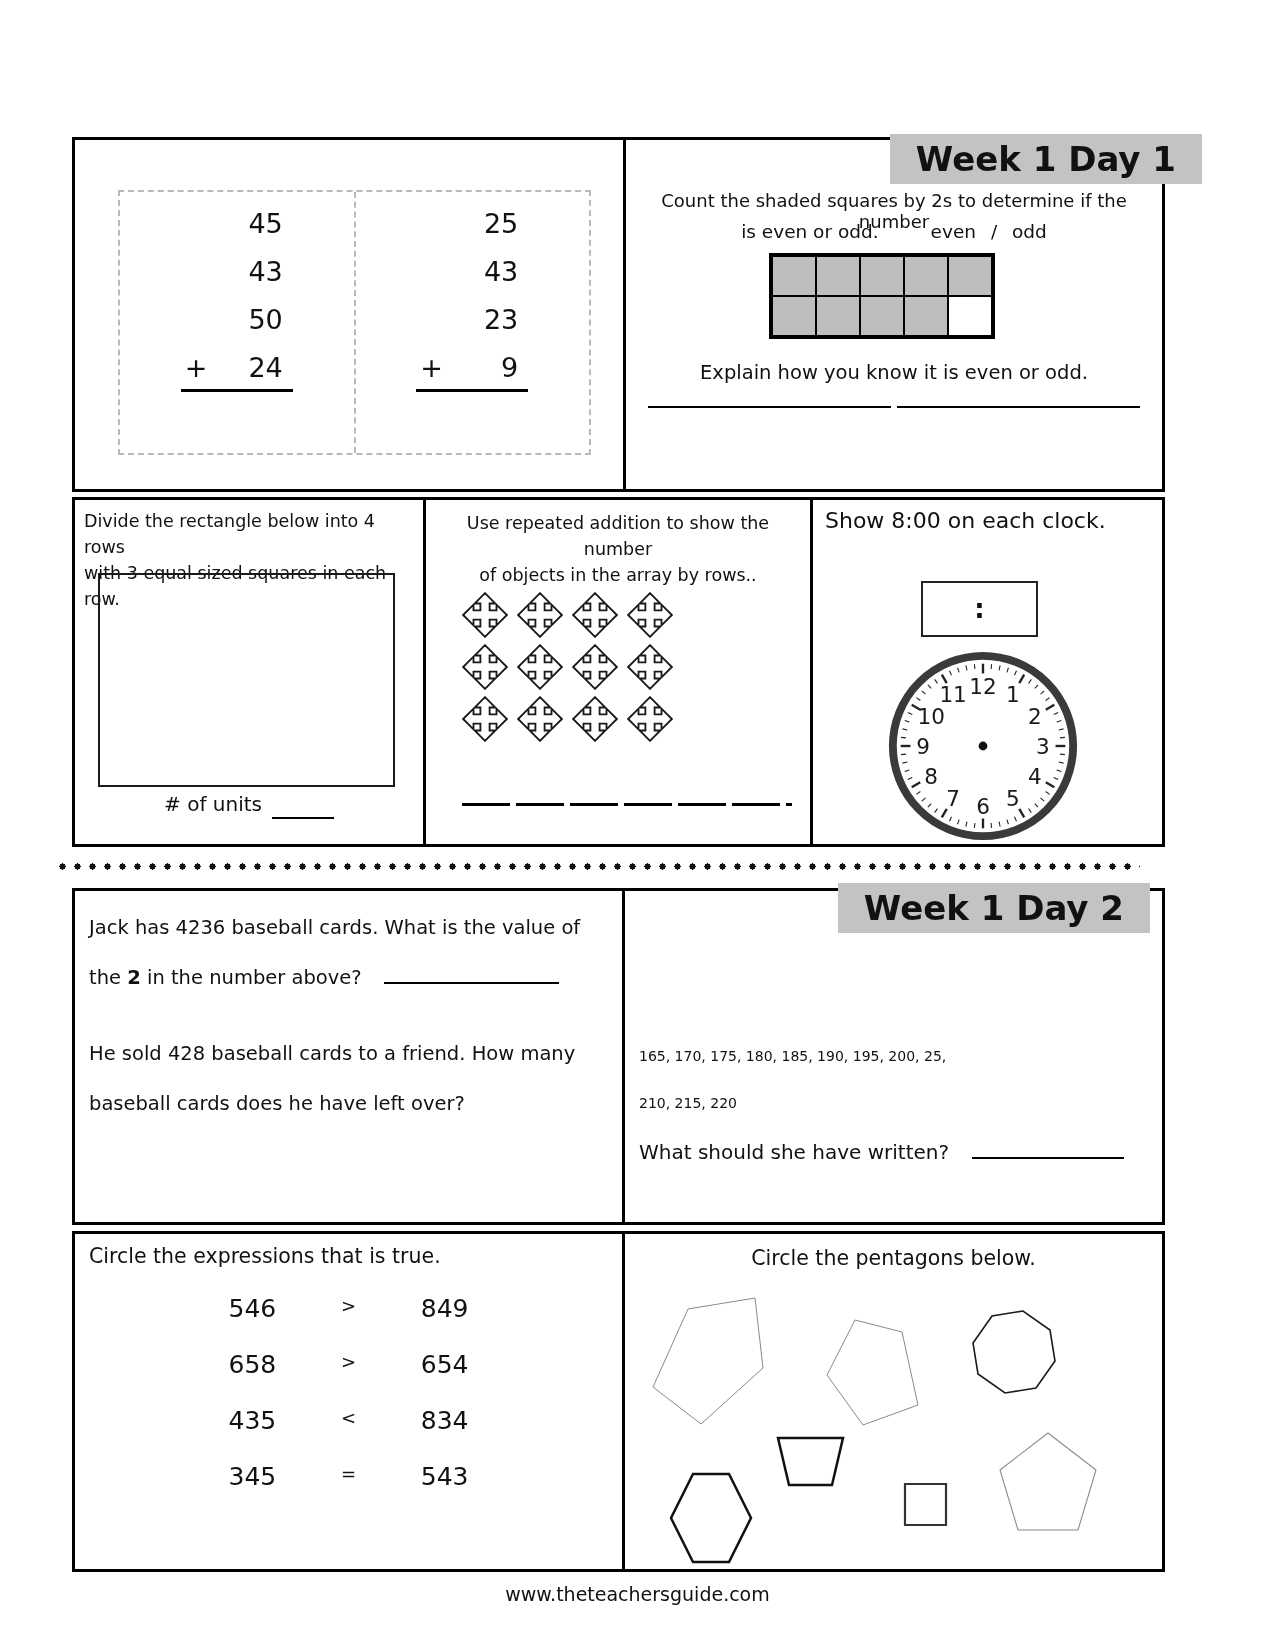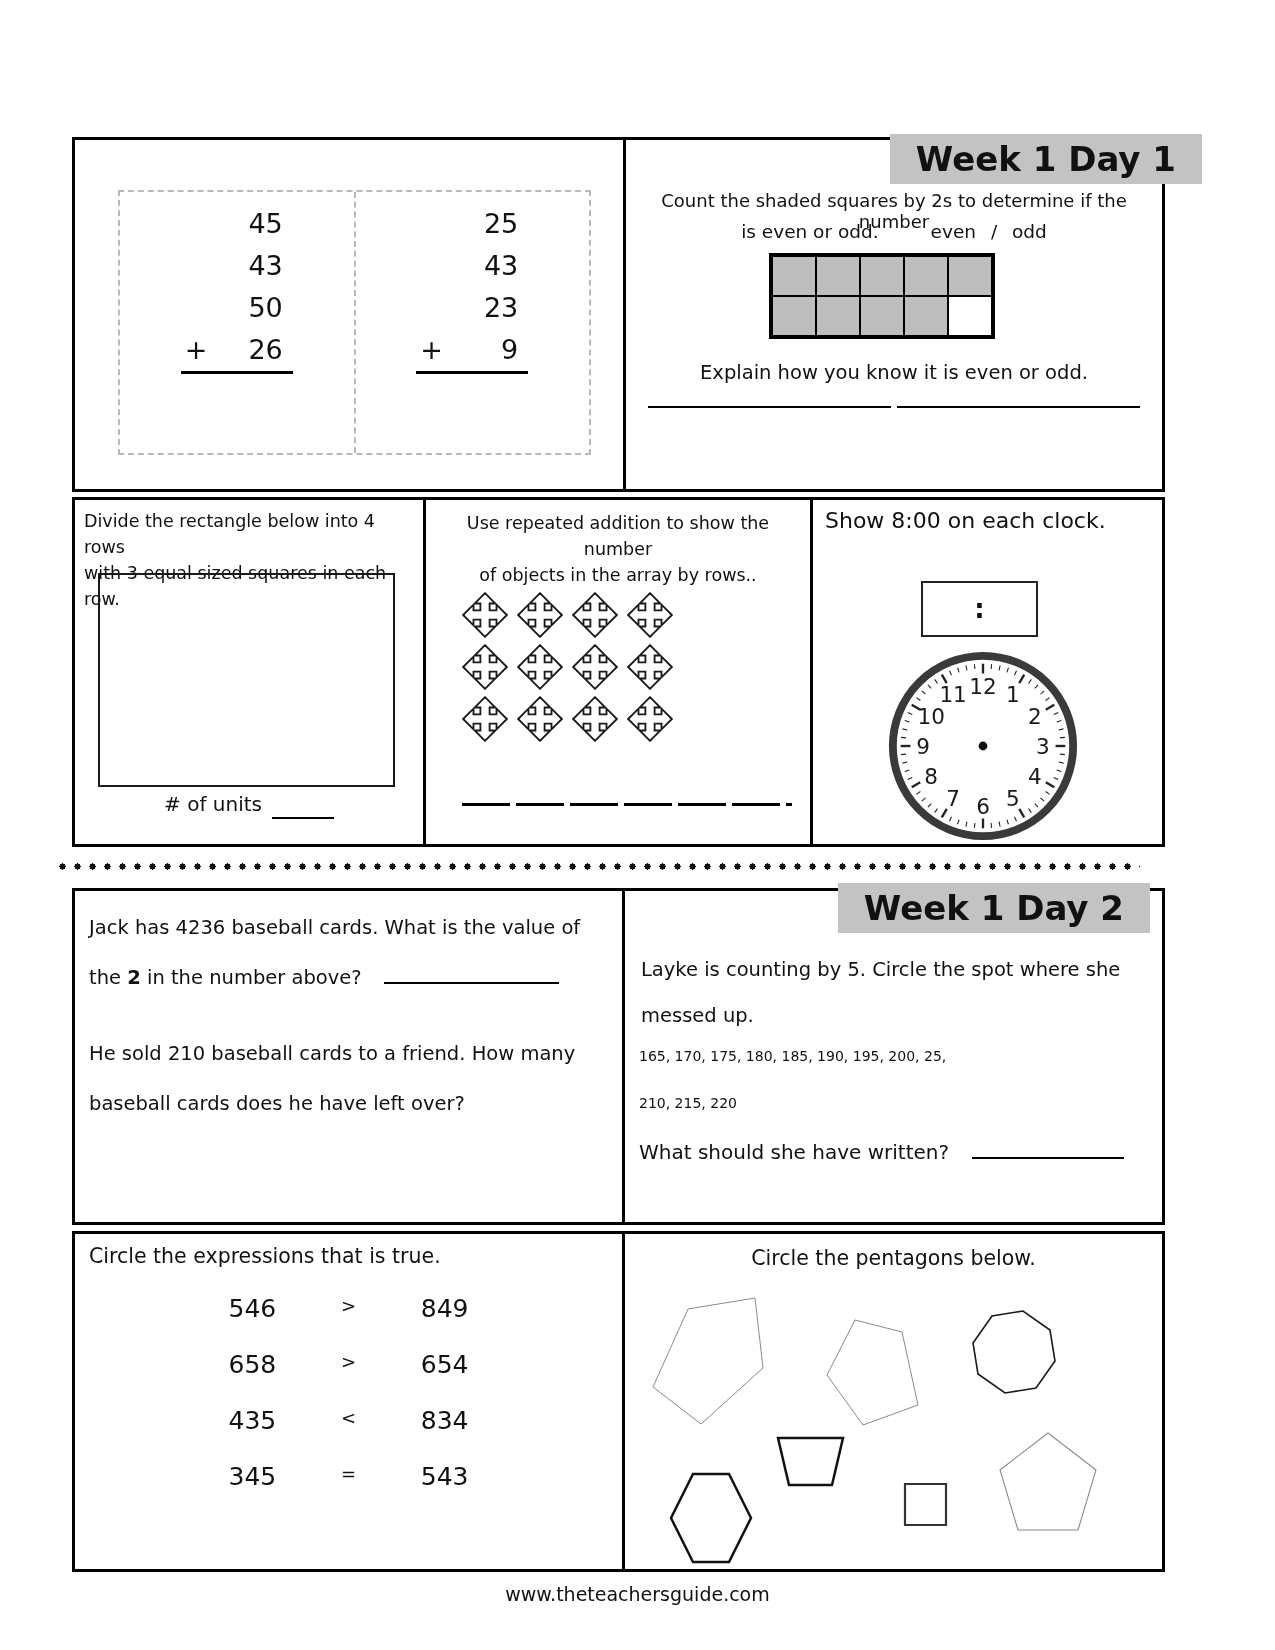--- a/index.html
+++ b/index.html
@@ -18,21 +18,21 @@
   .badge{position:absolute;background:#c3c3c3;font-weight:bold;font-size:34px;
          padding:5px 26px;white-space:nowrap;}
 
   
   #boxA{left:72px;top:137px;width:1093px;height:355px;}
   #boxA .vdiv{left:548px;}
   .dashed-box{position:absolute;left:43px;top:50px;width:473px;height:265px;
               border:2px dashed #b9b9b9;display:flex;box-sizing:border-box;}
   .add-half{flex:1;display:flex;justify-content:center;padding-top:16px;}
   .add-half.first{border-right:2px dashed #b9b9b9;}
-  .add-col{width:112px;display:flex;flex-direction:column;gap:11px;font-size:27px;align-items:flex-end;}
+  .add-col{width:112px;display:flex;flex-direction:column;gap:17px;font-size:27px;align-items:flex-end;}
   .addend{padding-right:10px;}
   .sum-row{display:flex;justify-content:space-between;width:100%;box-sizing:border-box;
            border-bottom:3px solid #000;padding:0 10px 6px 4px;}
   .panel-a-right{position:absolute;left:551px;top:0;right:0;bottom:0;}
   .eo-prompt1{position:absolute;top:50px;width:100%;text-align:center;font-size:18px;}
   .eo-prompt2{position:absolute;top:81px;width:100%;display:flex;justify-content:center;gap:52px;font-size:18.5px;}
   .eo-choices{word-spacing:9px;}
   .eo-grid{position:absolute;left:143px;top:113px;display:grid;
            grid-template-columns:repeat(5,44px);grid-auto-rows:40px;border:3px solid #000;}
   .eo-cell{border:1.5px solid #000;background:#fff;}
@@ -106,21 +106,21 @@
     <div class="vdiv"></div>
 
     <div class="dashed-box">
       <div class="add-half first">
         <div class="add-col">
           <div class="addend">45</div>
           <div class="addend">43</div>
           <div class="addend">50</div>
           <div class="sum-row">
             <span>+</span>
-            <span>26</span>
+            <span>24</span>
           </div>
         </div>
       </div>
       <div class="add-half">
         <div class="add-col">
           <div class="addend">25</div>
           <div class="addend">43</div>
           <div class="addend">23</div>
           <div class="sum-row">
             <span>+</span>
@@ -313,32 +313,28 @@
     <div class="vdiv"></div>
 
     <div class="panel" id="pC1">
       <div class="jack-text">
         <span>Jack has 4236 baseball cards.  What is the value of</span><br>
         <span>the</span>
         <b>2</b>
         <span>in the number above?</span>
         <span class="blank jack-blank"></span>
         <div class="para2">
-          <span>He sold 210 baseball cards to a friend.  How many</span><br>
+          <span>He sold 428 baseball cards to a friend.  How many</span><br>
           <span>baseball cards does he have left over?</span>
         </div>
       </div>
     </div>
 
     <div class="panel" id="pC2">
       <div class="badge" style="right:12px;top:-8px;text-align:right;">Week 1 Day 2</div>
-      <div class="layke-text">
-        <span>Layke is counting by 5.  Circle the spot where she</span><br>
-        <span>messed up.</span>
-      </div>
       <div class="seq">
         <span>165, 170, 175, 180, 185, 190, 195, 200, 25,</span><br>
         <span>210, 215, 220</span>
       </div>
       <div class="layke-q">
         <span>What should she have written?</span>
         <span class="blank layke-blank"></span>
       </div>
     </div>
   </div>

